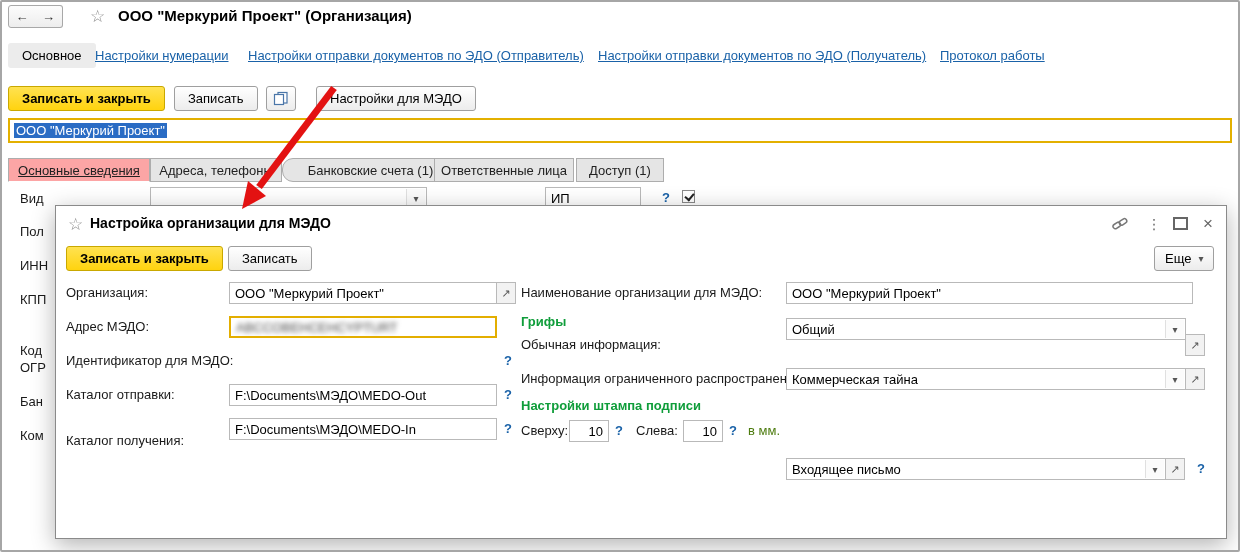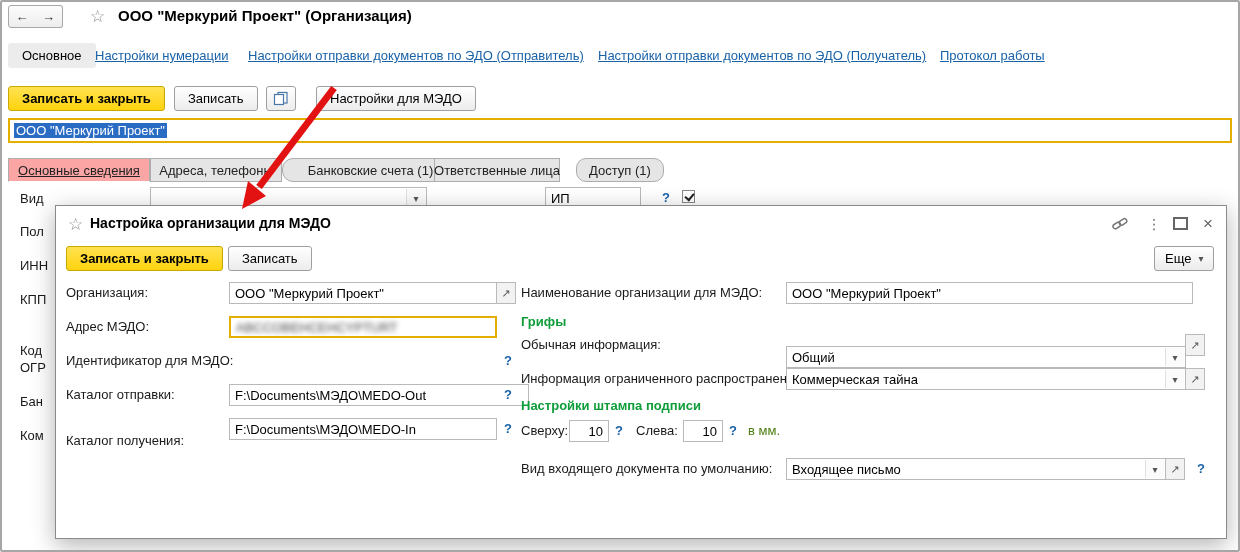--- a/index.html
+++ b/index.html
@@ -117,22 +117,22 @@
   </button>
   <button class="btn" style="left:316px;top:86px;">Настройки для МЭДО</button>
 
   <div class="namefld">
     <span class="sel">ООО "Меркурий Проект"</span>
   </div>
 
   <div class="tab active" style="left:8px;width:142px;">Основные сведения</div>
   <div class="tab" style="left:150px;width:132px;">Адреса, телефоны</div>
   <div class="tab" style="left:282px;width:177px;border-radius:11px;">Банковские счета (1)</div>
-  <div class="tab" style="left:434px;width:126px;">Ответственные лица</div>
-  <div class="tab" style="left:576px;width:88px;border-radius:10px;">Доступ (1)</div>
+  <div class="tab" style="left:434px;width:140px;">Ответственные лица</div>
+  <div class="tab" style="left:576px;width:88px;">Доступ (1)</div>
 
   <span class="lbl" style="left:20px;top:191px;">Вид</span>
   <div class="fld combo" style="left:150px;top:187px;width:277px;">
     <span class="caret-btn">▾</span>
   </div>
   <div class="fld" style="left:545px;top:187px;width:96px;">
     <span>ИП</span>
   </div>
   <span class="help" style="left:662px;top:190px;">?</span>
   <span class="cb" style="left:682px;top:190px;"></span>
@@ -181,40 +181,40 @@
 
   <span class="lbl" style="left:10px;top:113px;">Адрес МЭДО:</span>
   <div class="fld focus" style="left:173px;top:110px;width:268px;">
     <span class="blur">ABCCOBEHCEHCYPTURT</span>
   </div>
 
   <span class="lbl" style="left:10px;top:147px;">Идентификатор для МЭДО:</span>
   <span class="help" style="left:448px;top:147px;">?</span>
 
   <span class="lbl" style="left:10px;top:181px;">Каталог отправки:</span>
-  <div class="fld" style="left:173px;top:178px;width:300px;">
+  <div class="fld" style="left:173px;top:178px;width:268px;">
     <span>F:\Documents\МЭДО\MEDO-Out</span>
   </div>
   <span class="help" style="left:448px;top:181px;">?</span>
 
   <span class="lbl" style="left:10px;top:227px;">Каталог получения:</span>
   <div class="fld" style="left:173px;top:212px;width:268px;">
     <span>F:\Documents\МЭДО\MEDO-In</span>
   </div>
   <span class="help" style="left:448px;top:215px;">?</span>
 
   <span class="lbl" style="left:465px;top:79px;">Наименование организации для МЭДО:</span>
   <div class="fld" style="left:730px;top:76px;width:407px;">
     <span>ООО "Меркурий Проект"</span>
   </div>
 
   <span class="ghead" style="left:465px;top:108px;">Грифы</span>
 
   <span class="lbl" style="left:465px;top:131px;">Обычная информация:</span>
-  <div class="fld combo" style="left:730px;top:140px;width:400px;">
+  <div class="fld combo" style="left:730px;top:112px;width:400px;">
     <span>Общий</span>
     <span class="caret-btn">▾</span>
   </div>
   <button class="sqbtn" style="left:1129px;top:128px;">
       <span>↗</span>
     </button>
 
   <span class="lbl" style="left:465px;top:165px;">Информация ограниченного распространения:</span>
   <div class="fld combo" style="left:730px;top:162px;width:400px;">
     <span>Коммерческая тайна</span>
@@ -232,21 +232,20 @@
   </div>
   <span class="help" style="left:559px;top:217px;">?</span>
 
   <span class="lbl" style="left:580px;top:217px;">Слева:</span>
   <div class="fld num" style="left:627px;top:214px;width:40px;">
     <span>10</span>
   </div>
   <span class="help" style="left:673px;top:217px;">?</span>
   <span class="lbl" style="left:692px;top:217px;color:#4d7c0f;">в мм.</span>
 
-  <span class="lbl" style="left:465px;top:255px;">Вид входящего документа по умолчанию:</span>
   <div class="fld combo" style="left:730px;top:252px;width:380px;">
     <span>Входящее письмо</span>
     <span class="caret-btn">▾</span>
   </div>
   <button class="sqbtn" style="left:1109px;top:252px;">
       <span>↗</span>
     </button>
   <span class="help" style="left:1141px;top:255px;">?</span>
 </div>
 

